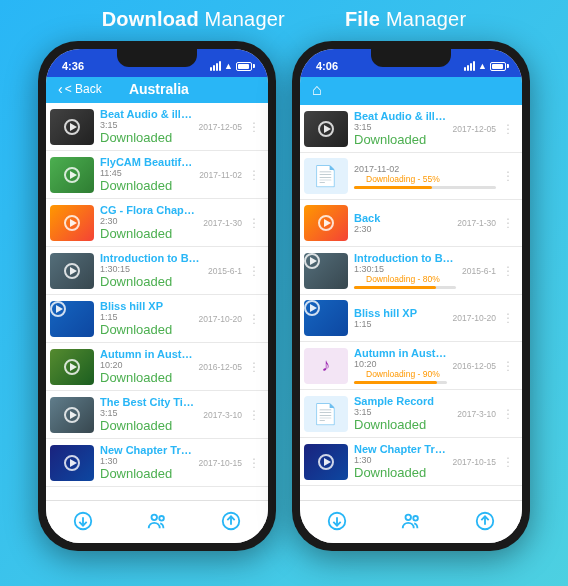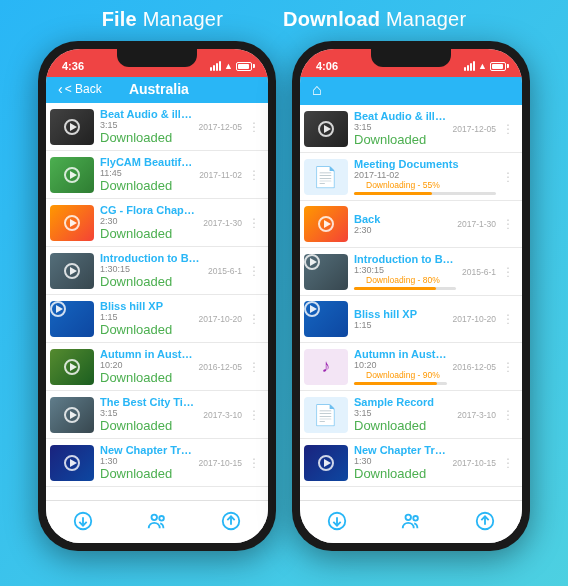--- a/index.html
+++ b/index.html
@@ -74,21 +74,21 @@
       border-radius: 0 0 12px 12px;
       z-index: 10;
     }
 
     
     .status-bar {
       display: flex;
       justify-content: space-between;
       align-items: center;
       padding: 10px 16px 4px;
-      background: #ef4444;
+      background: #1d4ed8;
       color: white;
       font-size: 10px;
       font-weight: 600;
       min-height: 28px;
     }
 
     .status-time { font-size: 11px; font-weight: 700; }
     .status-icons { display: flex; gap: 3px; align-items: center; }
     .signal-bar {
       display: inline-flex;
@@ -360,24 +360,24 @@
       border-radius: 2px;
     }
   </style>
 </head>
 <body>
 
 <div style="display:flex; flex-direction:column; align-items:center; width:568px; height:586px;">
 
   <div class="header-row">
     <div class="header-title">
-      <strong>File</strong><span> Manager</span>
+      <strong>Download</strong><span> Manager</span>
     </div>
     <div class="header-title">
-      <strong>Download</strong><span> Manager</span>
+      <strong>File</strong><span> Manager</span>
     </div>
   </div>
 
   <div class="phones-row">
 
     <div class="phone">
       <div class="notch"></div>
       <div class="phone-screen">
 
         <div class="status-bar">
@@ -576,21 +576,20 @@
             </div>
             <span class="file-date">2017-12-05</span>
             <span class="file-menu">⋮</span>
           </div>
 
           <div class="file-item">
             <div class="file-doc-icon">
               <span class="doc-icon-svg">📄</span>
             </div>
             <div class="file-info">
-              <div class="file-name">Meeting Documents</div>
               <div class="file-duration">2017-11-02</div>
               <div class="file-downloading">Downloading - 55%</div>
               <div class="progress-bar-container">
                 <div class="progress-bar" style="width:55%"></div>
               </div>
             </div>
             <span class="file-menu">⋮</span>
           </div>
 
           <div class="file-item">

